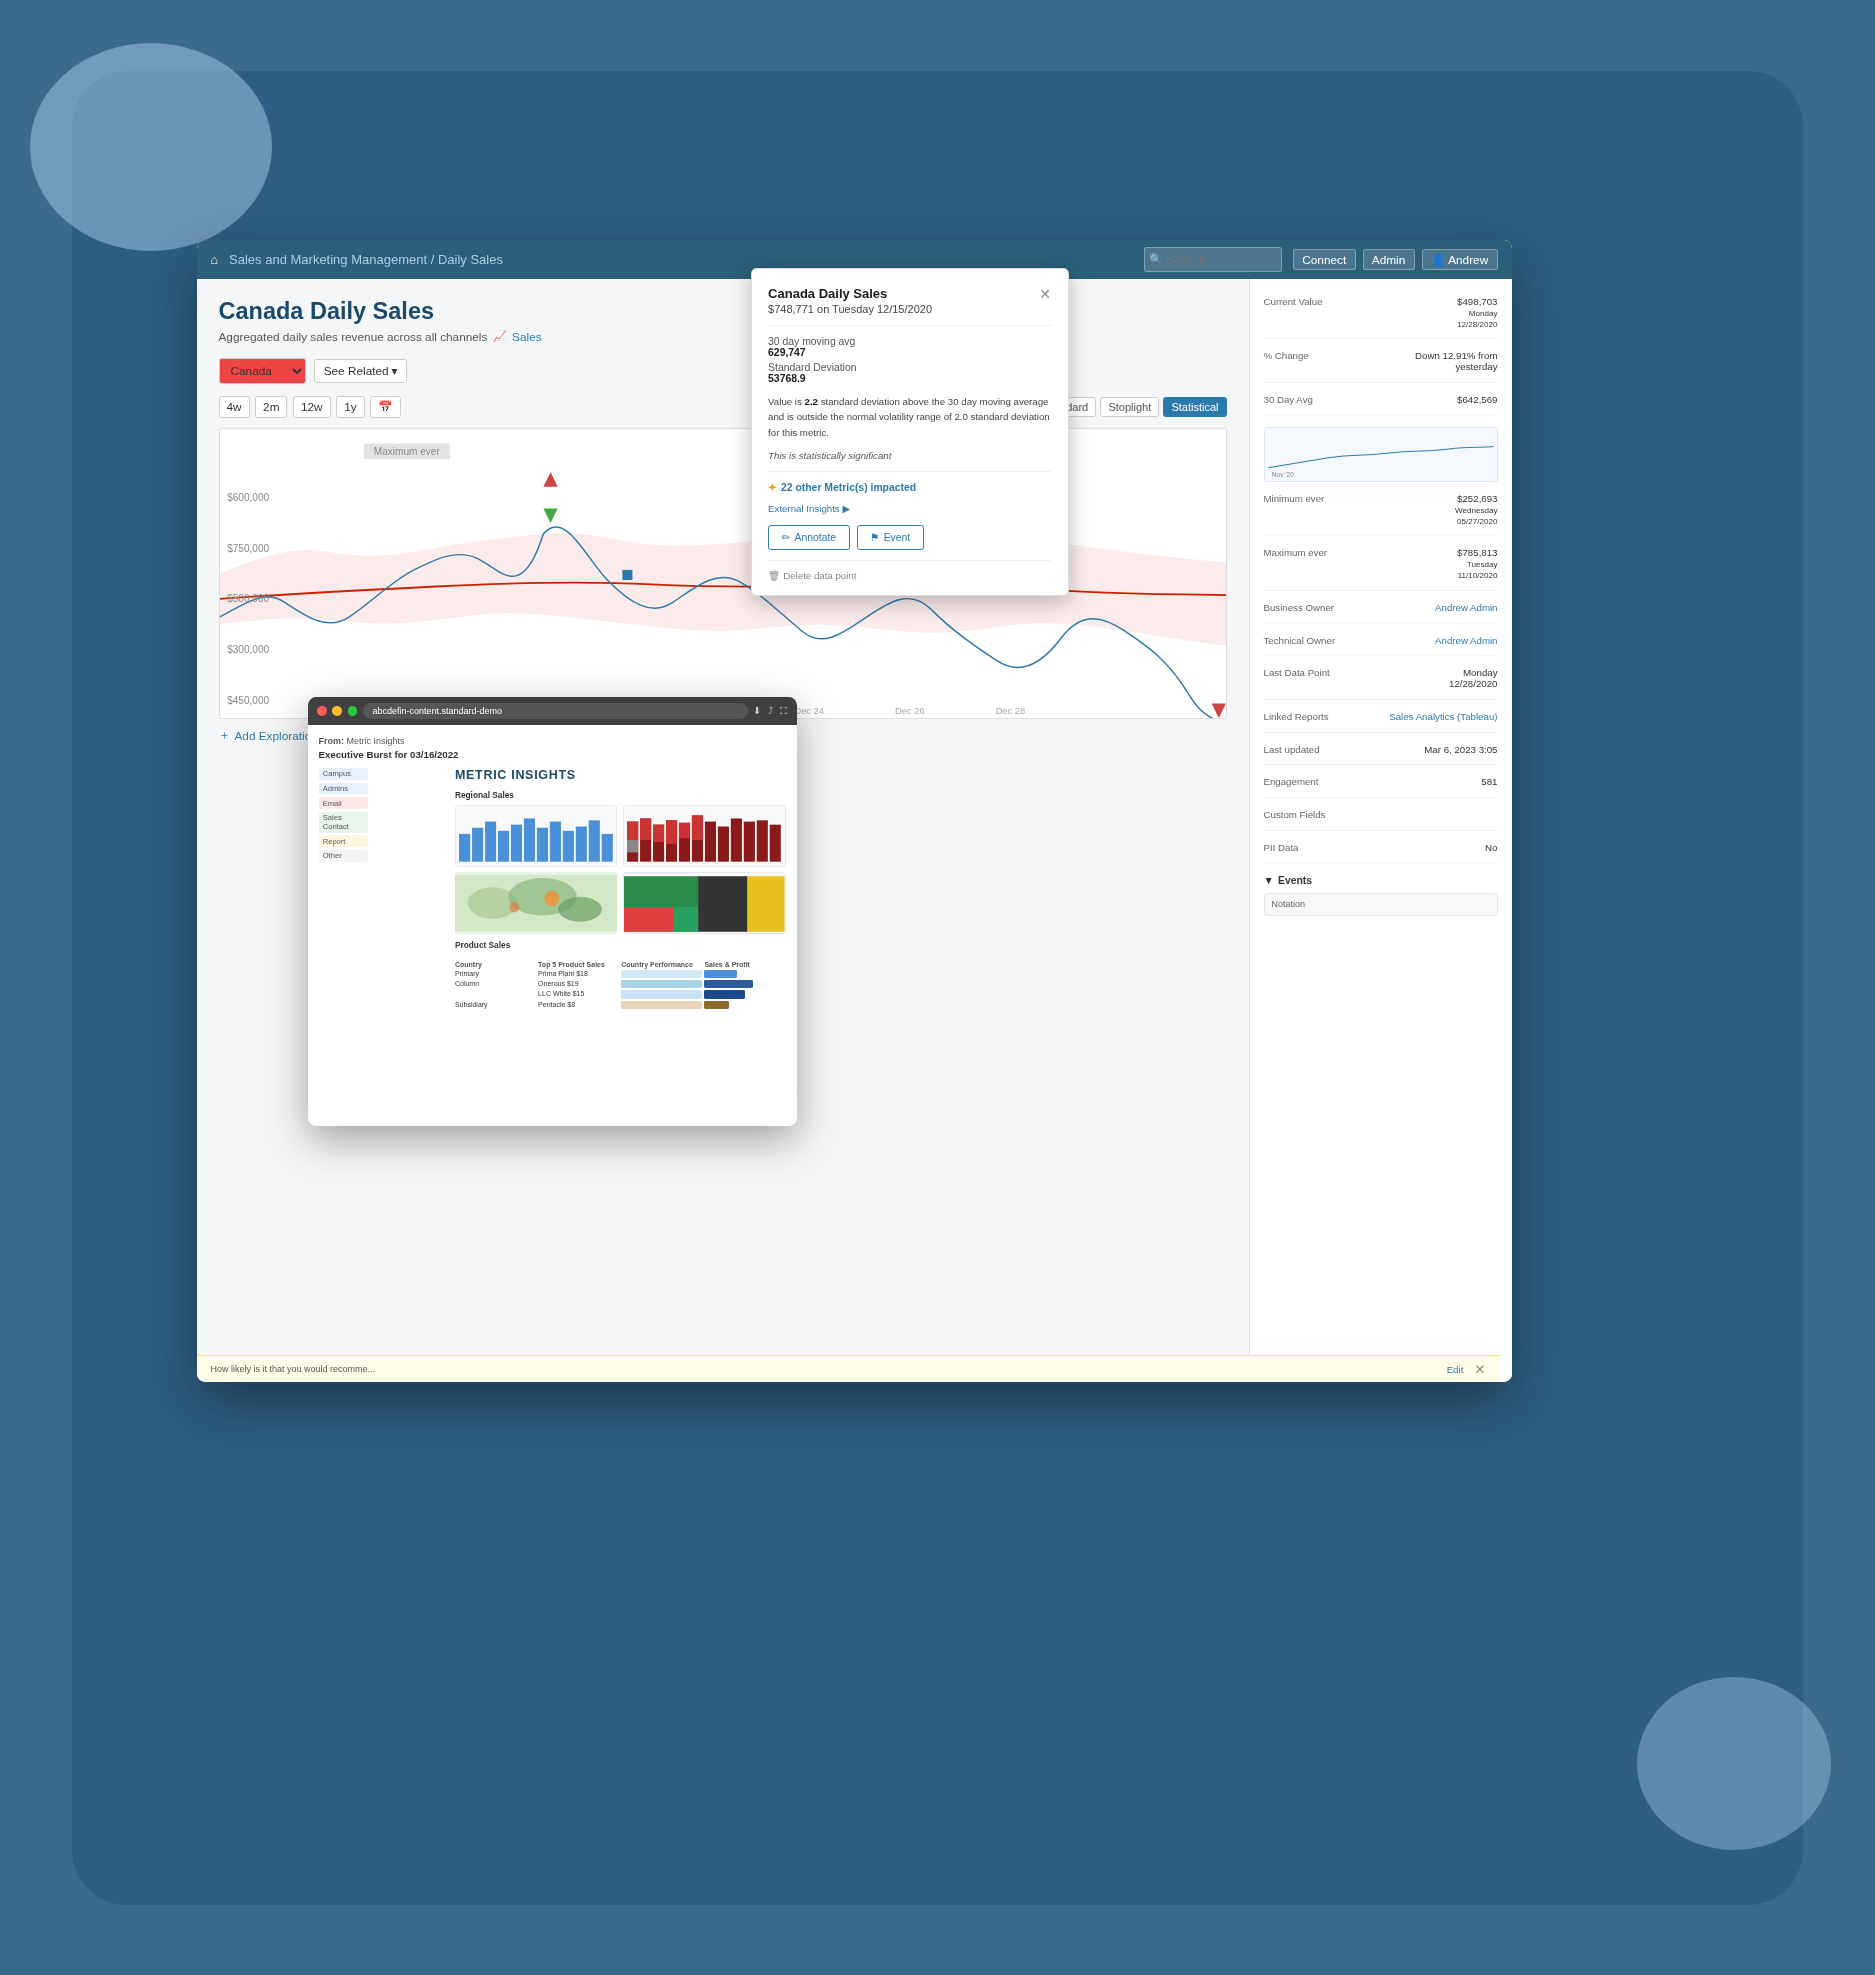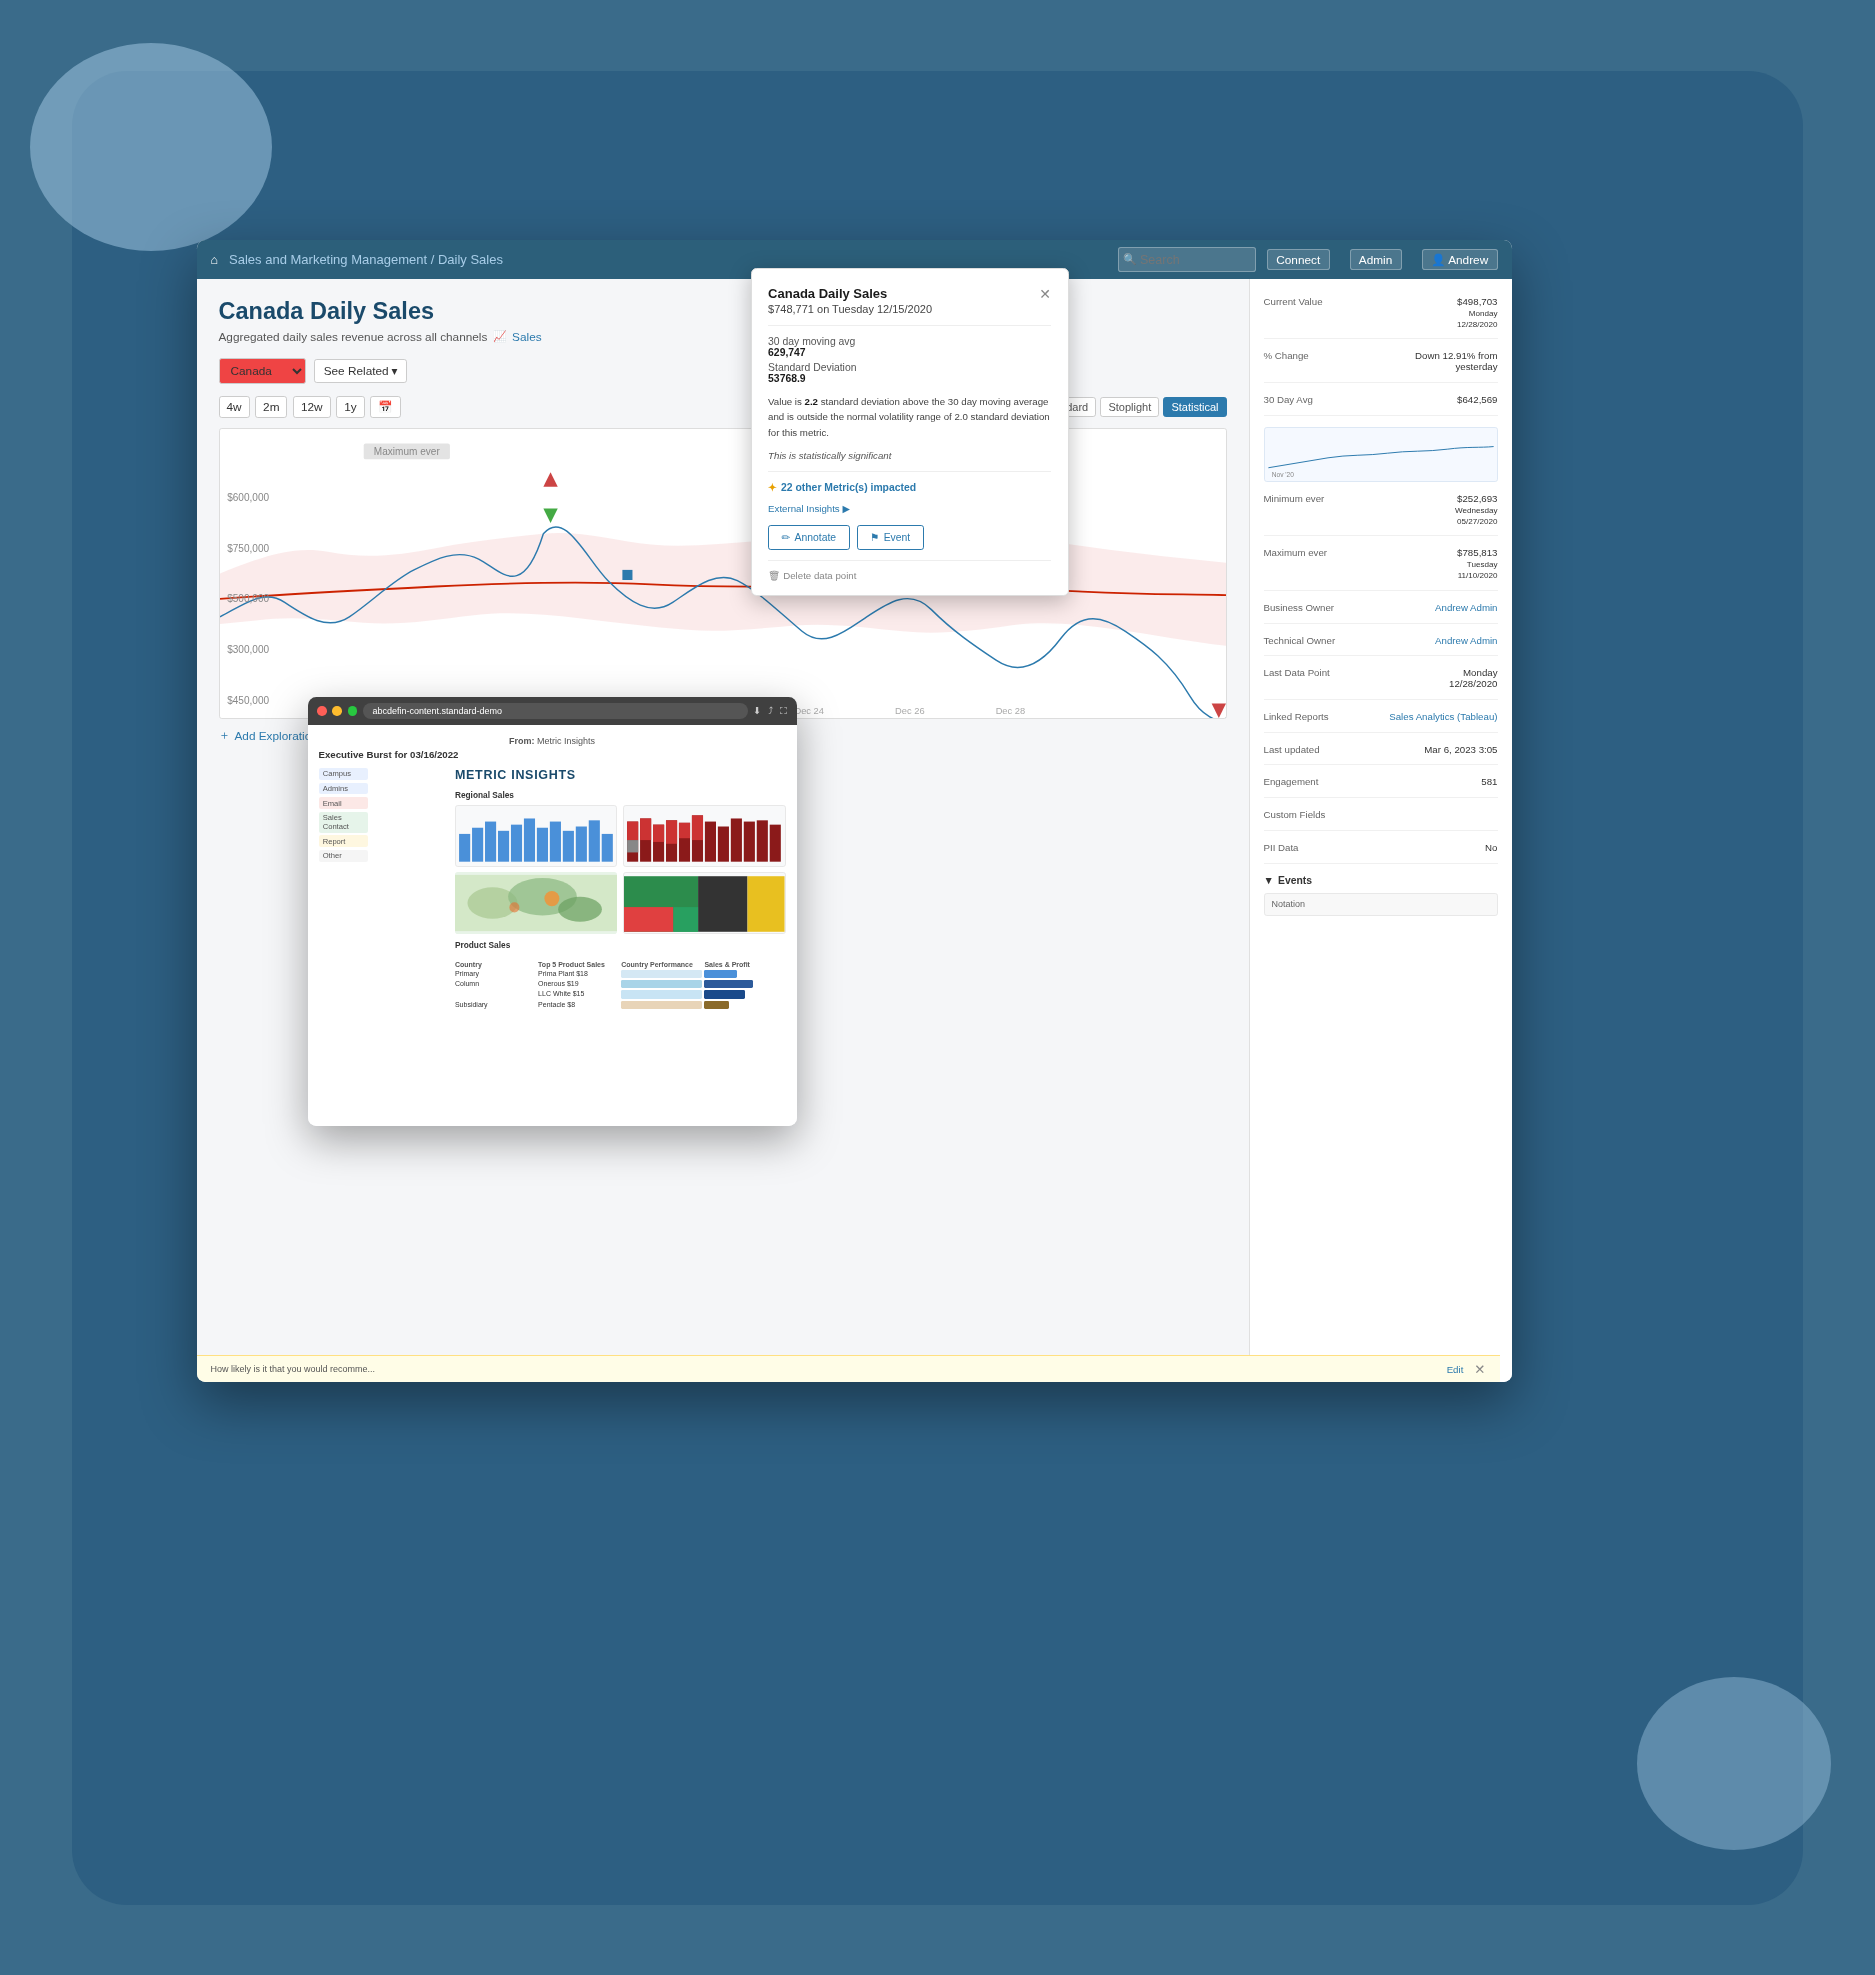--- a/index.html
+++ b/index.html
@@ -99,21 +99,21 @@
       align-items: center;
     }
     .nav-search-icon {
       position: absolute;
       left: 5.5px;
       color: rgba(255,255,255,0.7);
       font-size: 11px;
     }
     .nav-actions {
       display: flex;
-      gap: 20px;
+      gap: 7px;
       align-items: center;
     }
     .nav-btn {
       background: rgba(255,255,255,0.15);
       border: 0.7px solid rgba(255,255,255,0.3);
       color: white;
       border-radius: 2.8px;
       padding: 2.8px 8.3px;
       font-size: 11.8px;
       cursor: pointer;
@@ -529,21 +529,21 @@
     }
     .gmail-logo span { color: #4285f4; }
     .gmail-logo span:nth-child(2) { color: #fbbc05; }
     .gmail-logo span:nth-child(3) { color: #34a853; }
     .gmail-logo span:nth-child(4) { color: #ea4335; }
 
     .email-content {
       padding: 11px;
       font-size: 9px;
     }
-    .email-from { color: #555; margin-bottom: 2.8px; text-align: center; }
+    .email-from { color: #555; margin-bottom: 2.8px; }
     .email-subject { font-weight: 600; color: #333; margin-bottom: 8.3px; font-size: 9.7px; }
 
     .email-labels {
       display: flex;
       flex-direction: column;
       gap: 2.8px;
       float: left;
       width: 55px;
       font-size: 7.6px;
       color: #555;

